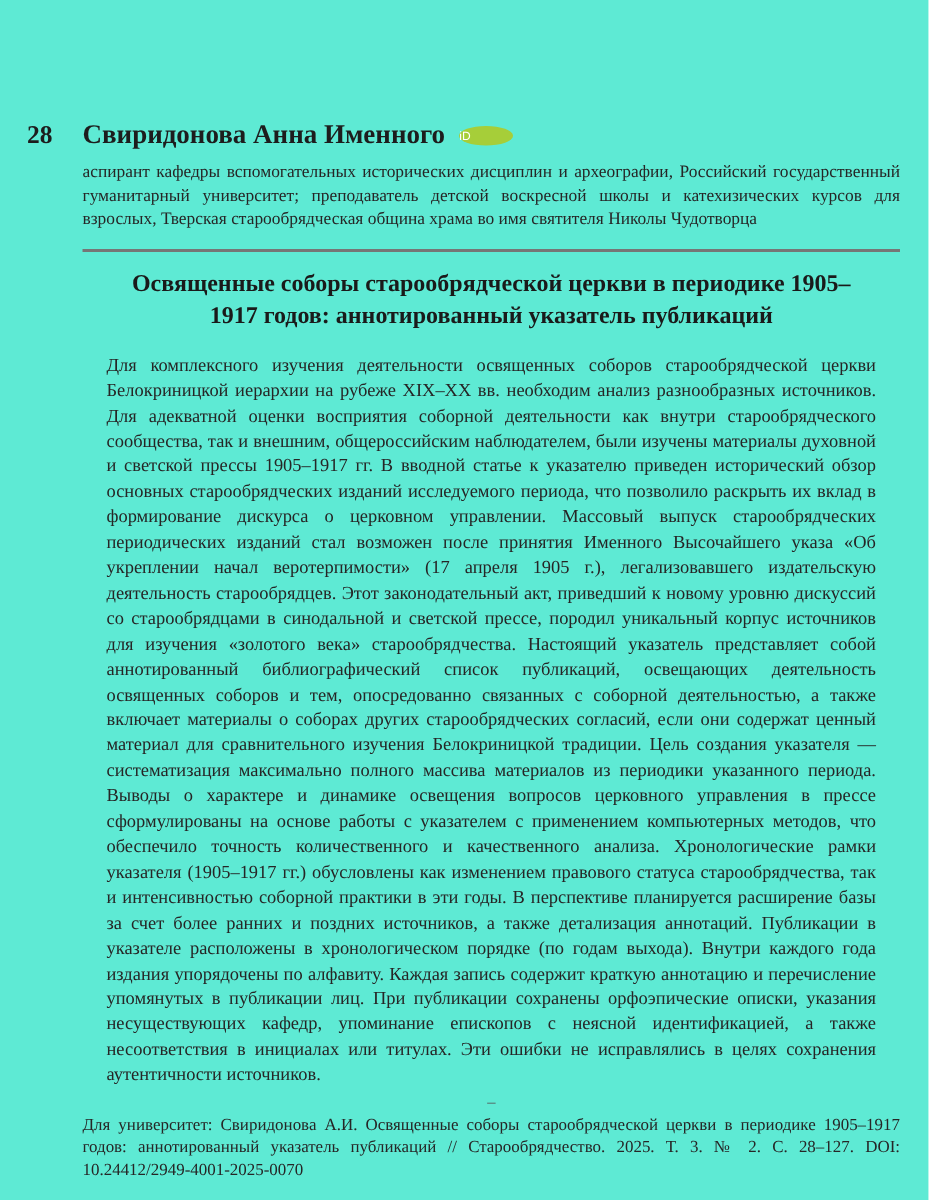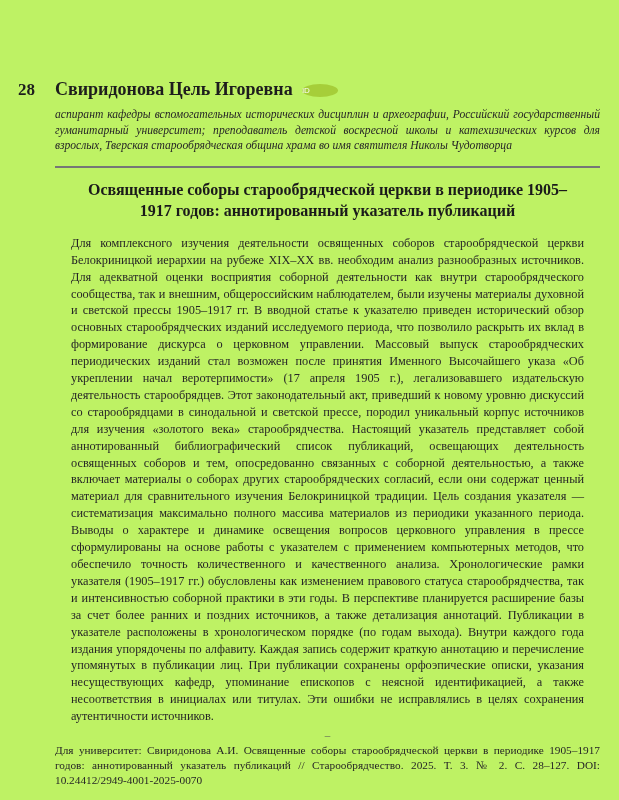--- a/index.html
+++ b/index.html
@@ -1,38 +1,38 @@
 <!DOCTYPE html>
 <html lang="ru"><head>
 <meta charset="utf-8">
 <style>
   html, body { margin:0; padding:0; background:#ffffff; }
   .page {
     position:relative;
     width:619px; height:800px;
-    background:#bef264;
+    background:#5eead4;
     color:#222222;
     font-family:"Liberation Serif", serif;
     overflow:hidden;
   }
   .page-number {
     position:absolute; left:18px; top:80px;
     font-size:17px; font-weight:bold; color:#1d1d1d;
   }
   .content { position:absolute; left:55px; top:78px; width:545px; }
   .author-line { font-size:18px; font-weight:bold; color:#1d1d1d; line-height:22px; }
   .orcid-badge {
     display:inline-block; width:36px; height:13px; border-radius:50%;
     color:#ffffff; font-family:"Liberation Sans", sans-serif;
     font-size:8px; font-weight:normal; text-align:left; line-height:13px;
     vertical-align:2px; margin-left:5px;
   }
   .affiliation {
     margin:7px 0 0; font-size:11.6px; line-height:15.6px;
-    text-align:justify; color:#262626;font-style:italic;
+    text-align:justify; color:#262626;
   }
   .address-block { margin:8px 0 0; font-size:11.6px; line-height:15.6px; color:#262626; }
   .rule { border:none; border-top:2px solid #767676; margin:12px 0 0; }
   .title {
     margin:11px auto 0; max-width:505px;
     font-size:16px; line-height:21.5px; font-weight:bold;
     text-align:center; color:#1a1a1a;
   }
   .abstract {
     margin:13px 16px 0; font-size:12.3px; line-height:16.9px;
@@ -49,21 +49,21 @@
 </head>
 <body>
 
 <div class="page">
 
   <div class="page-number">28</div>
 
   <div class="content">
 
     <div class="author-line">
-      <span>Свиридонова Цель Игоревна</span>
+      <span>Свиридонова Анна Именного</span>
       <span class="orcid-badge" style="background: rgb(166, 206, 57);">iD</span>
     </div>
 
     <p class="affiliation">аспирант кафедры вспомогательных исторических дисциплин и археографии, Российский государственный гуманитарный университет; преподаватель детской воскресной школы и катехизических курсов для взрослых, Тверская старообрядческая община храма во имя святителя Николы Чудотворца</p>
 
 
     <hr class="rule">
 
     <h1 class="title">Освященные соборы старообрядческой церкви в периодике 1905–1917 годов: аннотированный указатель публикаций</h1>
 

